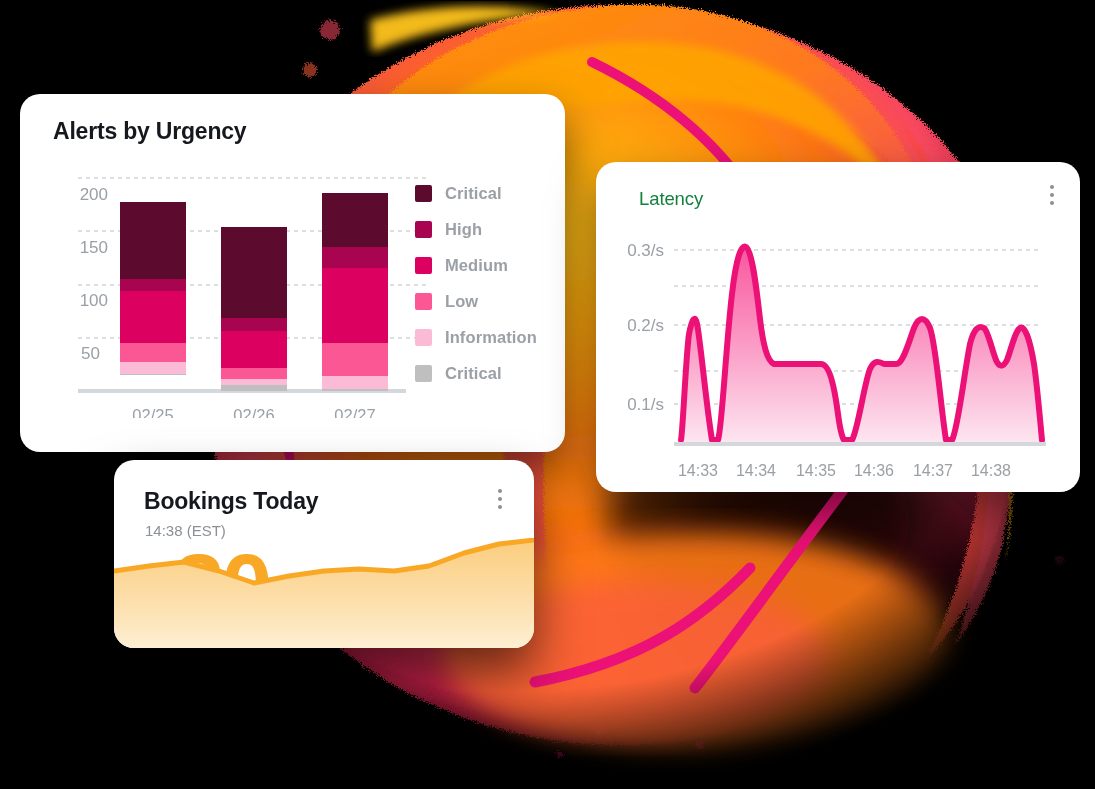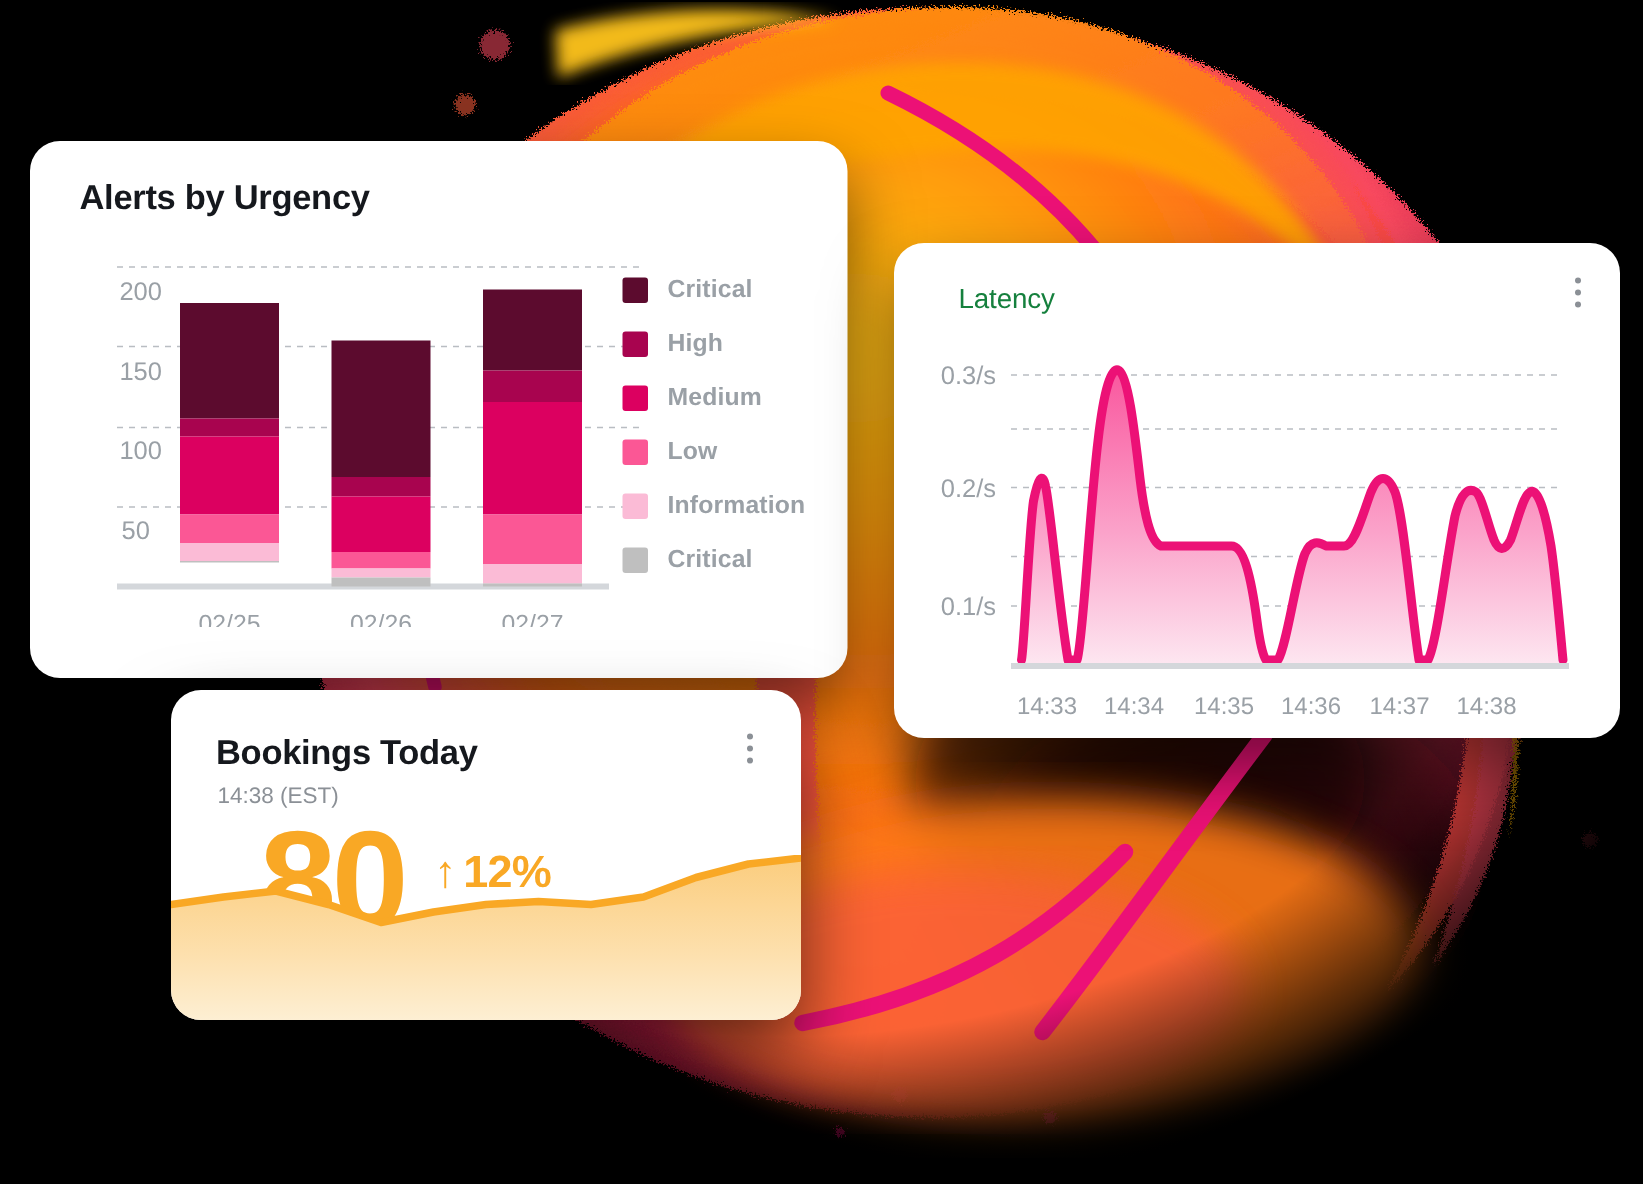--- a/index.html
+++ b/index.html
@@ -73,21 +73,21 @@
     position: absolute; right: 16px; top: 16px;
     width: 24px; height: 34px;
     display: flex; flex-direction: column; align-items: center;
     justify-content: center; gap: 4px; cursor: pointer;
   }
   .kebab-dot { width: 4px; height: 4px; border-radius: 50%; background: #8b9096; }
   #req-chart { position: absolute; left: 0; top: 62px; width: 484px; height: 268px; }
 
   
   #card-bookings {
-    left: 114px; top: 460px; width: 420px; height: 220px;
+    left: 114px; top: 460px; width: 420px; height: 188px;
     border-radius: 20px;
     box-shadow: 0 26px 50px rgba(0,0,0,0.6);
     padding-left: 32px;
   }
   #bk-title {
     position: absolute; left: 30px; top: 28px;
     font-size: 23px; font-weight: bold; color: #15181d; letter-spacing: -0.2px;
   }
   #bk-time {
     position: absolute; left: 31px; top: 62px;

